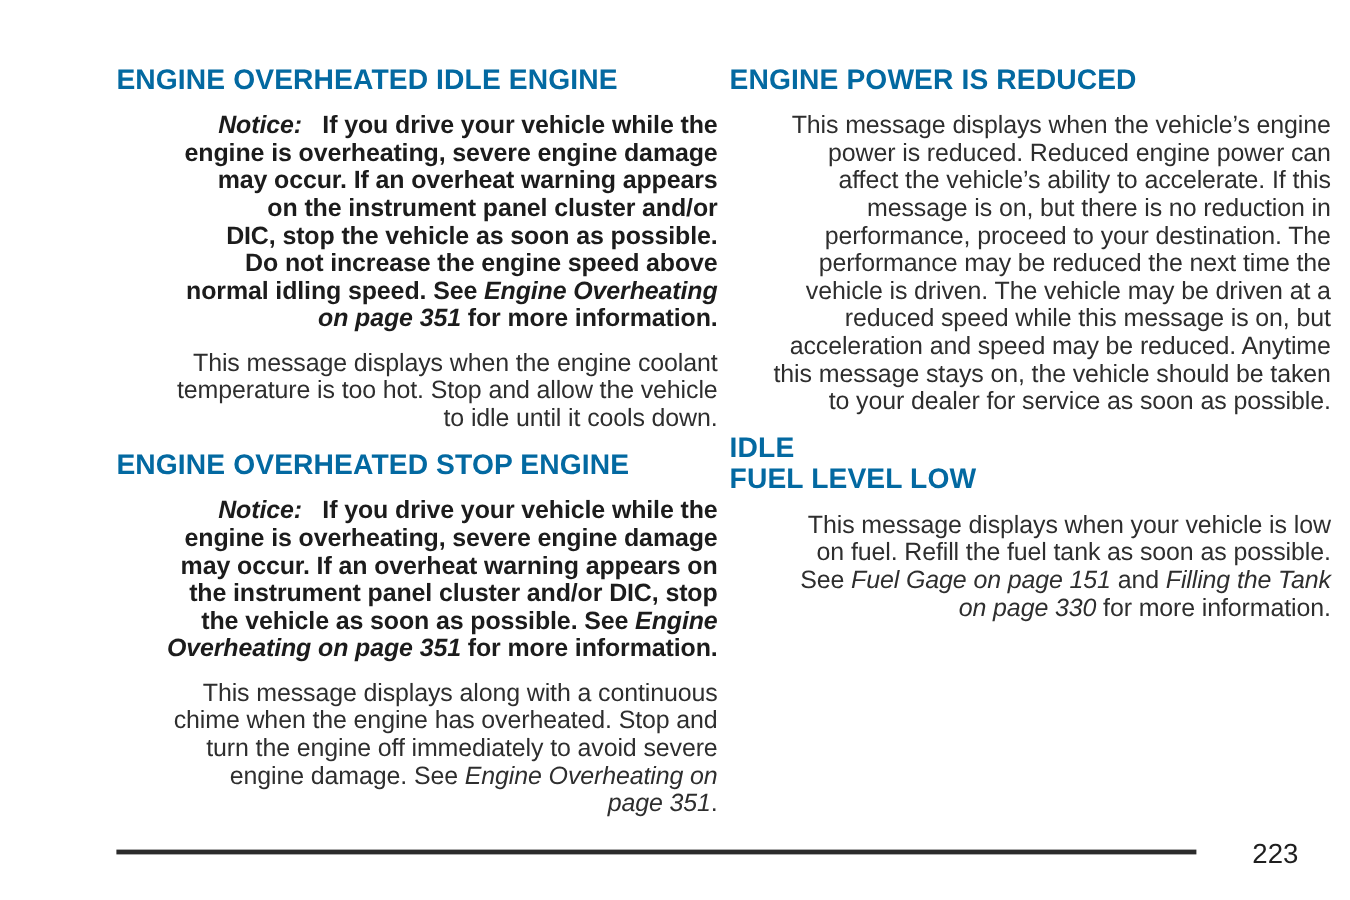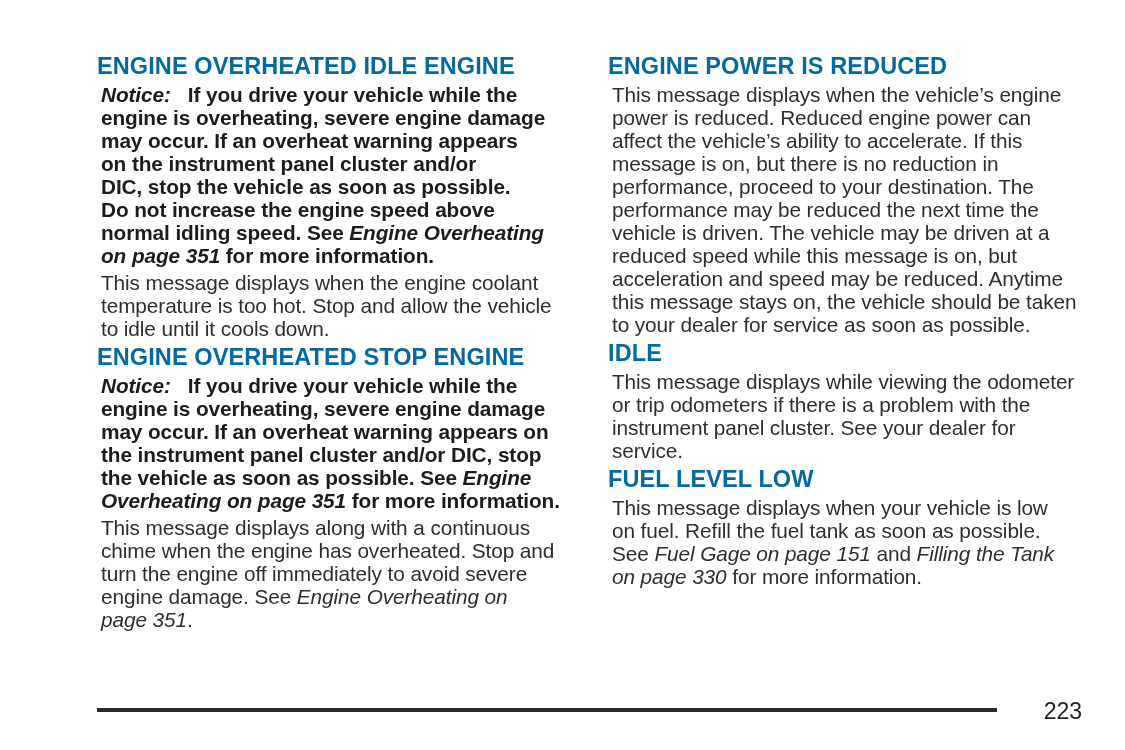--- a/index.html
+++ b/index.html
@@ -30,26 +30,27 @@
   h2.heading {
     margin: 0;
     font-size: 23.5px;
     line-height: 26px;
     font-weight: bold;
     color: #0369a1;
     letter-spacing: 0.1px;
     white-space: nowrap;
   }
   p.para {
-    margin: 4px;
+    margin: 14px;
     font-size: 20.8px;
     line-height: 23px;
     color: #2e2e2e;
     white-space: pre-wrap;
     letter-spacing: -0.1px;
+    text-align: right;
   }
   p.para.notice {
     font-weight: bold;
     color: #1c1c1c;
   }
   .seg-b { font-weight: bold; }
   .seg-i { font-style: italic; }
 
   .footer-rule {
     position: absolute;
@@ -131,24 +132,20 @@
 performance may be reduced the next time the
 vehicle is driven. The vehicle may be driven at a
 reduced speed while this message is on, but
 acceleration and speed may be reduced. Anytime
 this message stays on, the vehicle should be taken
 to your dealer for service as soon as possible.</span></p>
     </section>
 
     <section>
       <h2 class="heading mt-9">IDLE</h2>
-      <p class="para mt-12"><span>This message displays while viewing the odometer
-or trip odometers if there is a problem with the
-instrument panel cluster. See your dealer for
-service.</span></p>
     </section>
 
     <section>
       <h2 class="heading mt-16">FUEL LEVEL LOW</h2>
       <p class="para mt-11"><span>This message displays when your vehicle is low
 on fuel. Refill the fuel tank as soon as possible.
 See </span><span class="seg-i">Fuel Gage on page 151</span><span> and </span><span class="seg-i">Filling the Tank
 on page 330</span><span> for more information.</span></p>
     </section>
 

